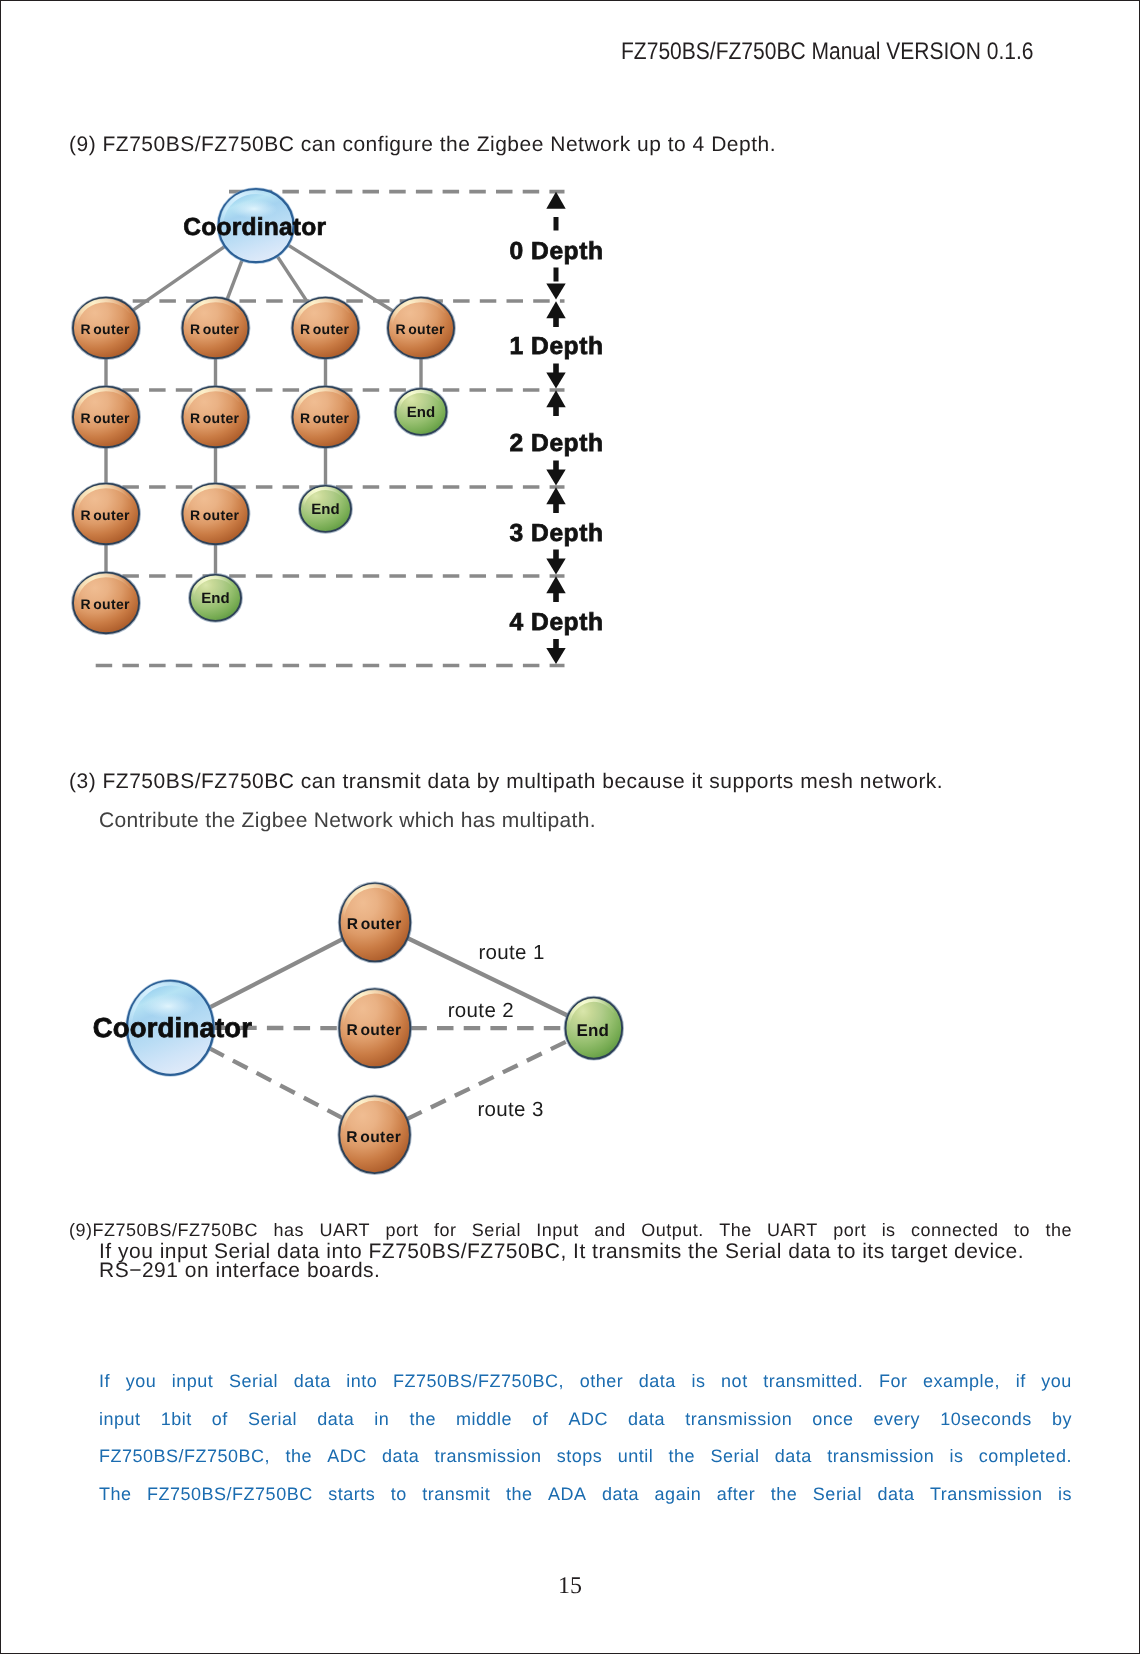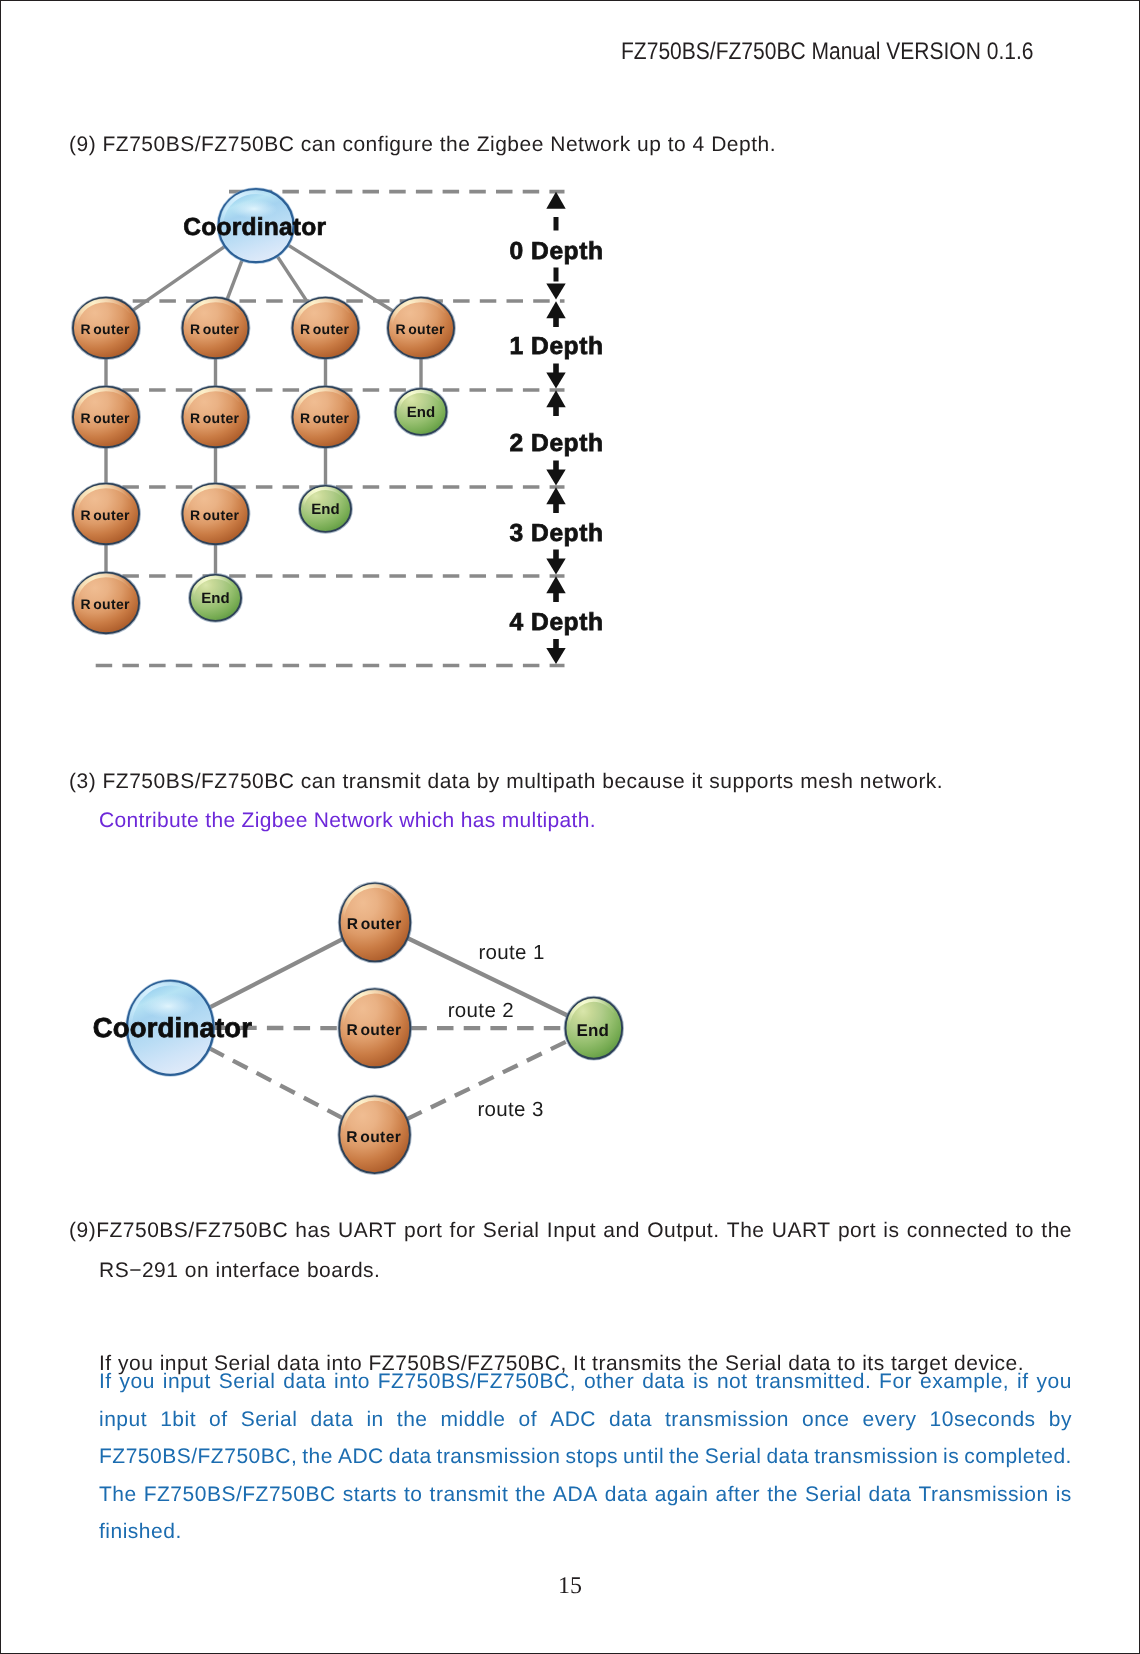--- a/index.html
+++ b/index.html
@@ -6,22 +6,22 @@
   html,body{margin:0;padding:0;background:#ffffff;}
   body{width:1140px;height:1654px;overflow:hidden;
        font-family:"Liberation Sans",sans-serif;color:#231f20;
        -webkit-font-smoothing:antialiased;text-rendering:geometricPrecision;}
   .page{position:relative;width:1138px;height:1652px;border:1px solid #231f20;background:#fff;overflow:hidden;}
 
   .hdr{position:absolute;left:620px;top:37px;font-size:24px;color:#231f20;white-space:nowrap;
        transform:scaleX(0.876);transform-origin:left top;}
 
   .txt{position:absolute;font-size:21px;letter-spacing:0.5px;color:#231f20;white-space:nowrap;line-height:21px;}
-  .blue{color:#6d28d9;}
-  .just{position:absolute;font-size:21px;letter-spacing:0.5px;color:#1b6cb0;line-height:37.6px;}
+  .blue{color:#404040;}
+  .just{position:absolute;font-size:18px;letter-spacing:0.5px;color:#1b6cb0;line-height:37.6px;}
   .just > span{display:flex;justify-content:space-between;white-space:pre;}
   .just > span.lastline{display:block;}
   .jblack{color:#231f20;}
   .pageno{position:absolute;left:0;right:0;top:1573px;text-align:center;
           font-family:"Liberation Serif",serif;font-size:24px;line-height:24px;color:#231f20;}
   svg{display:block;position:absolute;}
 </style>
 </head>
 <body>
 
@@ -267,24 +267,23 @@
       <text x="91.4" y="166" text-anchor="middle" font-family="&quot;Liberation Sans&quot;, sans-serif" font-weight="bold" font-size="27.5" letter-spacing="0.2" fill="#0d0d0d" stroke="#0d0d0d" stroke-width="0.75" paint-order="stroke">Coordinator</text>
       <text x="397.4" y="87.60000000000002" text-anchor="start" font-family="&quot;Liberation Sans&quot;, sans-serif" font-size="20.5" letter-spacing="0.35" fill="#1b1b1b">route 1</text>
       <text x="366.7" y="146.10000000000002" text-anchor="start" font-family="&quot;Liberation Sans&quot;, sans-serif" font-size="20.5" letter-spacing="0.35" fill="#1b1b1b">route 2</text>
       <text x="396.4" y="245" text-anchor="start" font-family="&quot;Liberation Sans&quot;, sans-serif" font-size="20.5" letter-spacing="0.35" fill="#1b1b1b">route 3</text>
     </svg>
 
   <div class="just jblack" style="left:68px;top:1211px;width:1003px">
     <span><i style="font-style: normal;">(9)FZ750BS/FZ750BC</i><i style="font-style: normal;">has</i><i style="font-style: normal;">UART</i><i style="font-style: normal;">port</i><i style="font-style: normal;">for</i><i style="font-style: normal;">Serial</i><i style="font-style: normal;">Input</i><i style="font-style: normal;">and</i><i style="font-style: normal;">Output.</i><i style="font-style: normal;">The</i><i style="font-style: normal;">UART</i><i style="font-style: normal;">port</i><i style="font-style: normal;">is</i><i style="font-style: normal;">connected</i><i style="font-style: normal;">to</i><i style="font-style: normal;">the</i></span>
   </div>
   <div class="txt" style="left:98px;top:1259px">RS−291 on interface boards.</div>
-  <div class="txt" style="left:98px;top:1352px">If you input Serial data into FZ750BS/FZ750BC, It transmits the Serial data to its target device.</div>
+  <div class="txt" style="left:98px;top:1240px">If you input Serial data into FZ750BS/FZ750BC, It transmits the Serial data to its target device.</div>
 
   <div class="just" style="left:98px;top:1362px;width:973px">
     <span><i style="font-style: normal;">If</i><i style="font-style: normal;">you</i><i style="font-style: normal;">input</i><i style="font-style: normal;">Serial</i><i style="font-style: normal;">data</i><i style="font-style: normal;">into</i><i style="font-style: normal;">FZ750BS/FZ750BC,</i><i style="font-style: normal;">other</i><i style="font-style: normal;">data</i><i style="font-style: normal;">is</i><i style="font-style: normal;">not</i><i style="font-style: normal;">transmitted.</i><i style="font-style: normal;">For</i><i style="font-style: normal;">example,</i><i style="font-style: normal;">if</i><i style="font-style: normal;">you</i></span>
     <span><i style="font-style: normal;">input</i><i style="font-style: normal;">1bit</i><i style="font-style: normal;">of</i><i style="font-style: normal;">Serial</i><i style="font-style: normal;">data</i><i style="font-style: normal;">in</i><i style="font-style: normal;">the</i><i style="font-style: normal;">middle</i><i style="font-style: normal;">of</i><i style="font-style: normal;">ADC</i><i style="font-style: normal;">data</i><i style="font-style: normal;">transmission</i><i style="font-style: normal;">once</i><i style="font-style: normal;">every</i><i style="font-style: normal;">10seconds</i><i style="font-style: normal;">by</i></span>
     <span><i style="font-style: normal;">FZ750BS/FZ750BC,</i><i style="font-style: normal;">the</i><i style="font-style: normal;">ADC</i><i style="font-style: normal;">data</i><i style="font-style: normal;">transmission</i><i style="font-style: normal;">stops</i><i style="font-style: normal;">until</i><i style="font-style: normal;">the</i><i style="font-style: normal;">Serial</i><i style="font-style: normal;">data</i><i style="font-style: normal;">transmission</i><i style="font-style: normal;">is</i><i style="font-style: normal;">completed.</i></span>
     <span><i style="font-style: normal;">The</i><i style="font-style: normal;">FZ750BS/FZ750BC</i><i style="font-style: normal;">starts</i><i style="font-style: normal;">to</i><i style="font-style: normal;">transmit</i><i style="font-style: normal;">the</i><i style="font-style: normal;">ADA</i><i style="font-style: normal;">data</i><i style="font-style: normal;">again</i><i style="font-style: normal;">after</i><i style="font-style: normal;">the</i><i style="font-style: normal;">Serial</i><i style="font-style: normal;">data</i><i style="font-style: normal;">Transmission</i><i style="font-style: normal;">is</i></span>
-    <span class="lastline">finished.</span>
   </div>
 
   <div class="pageno">15</div>
 </div>
 
 </body></html>

